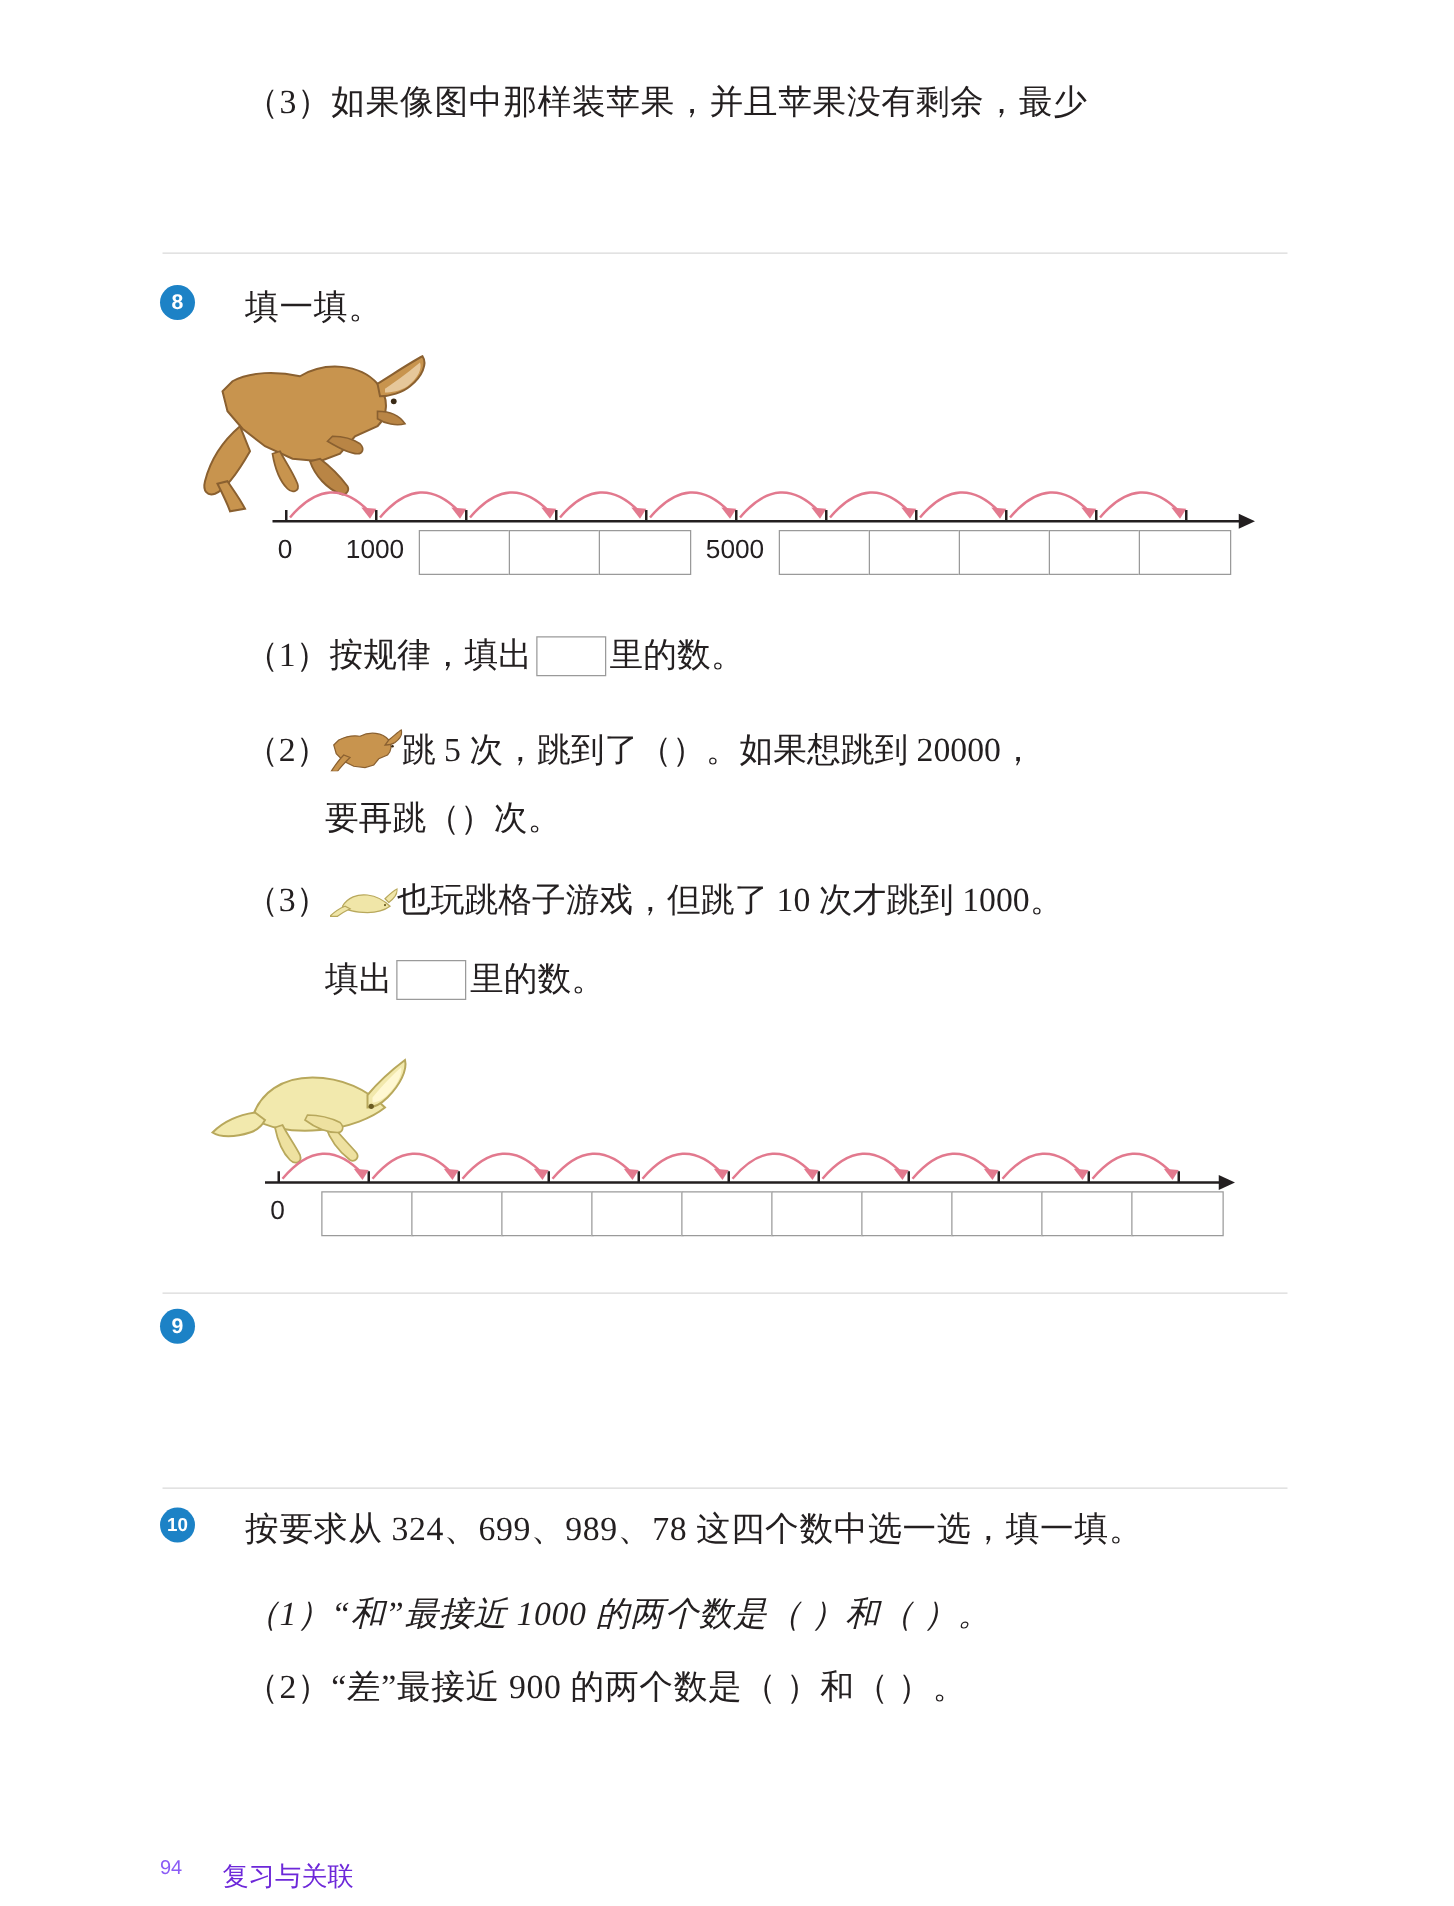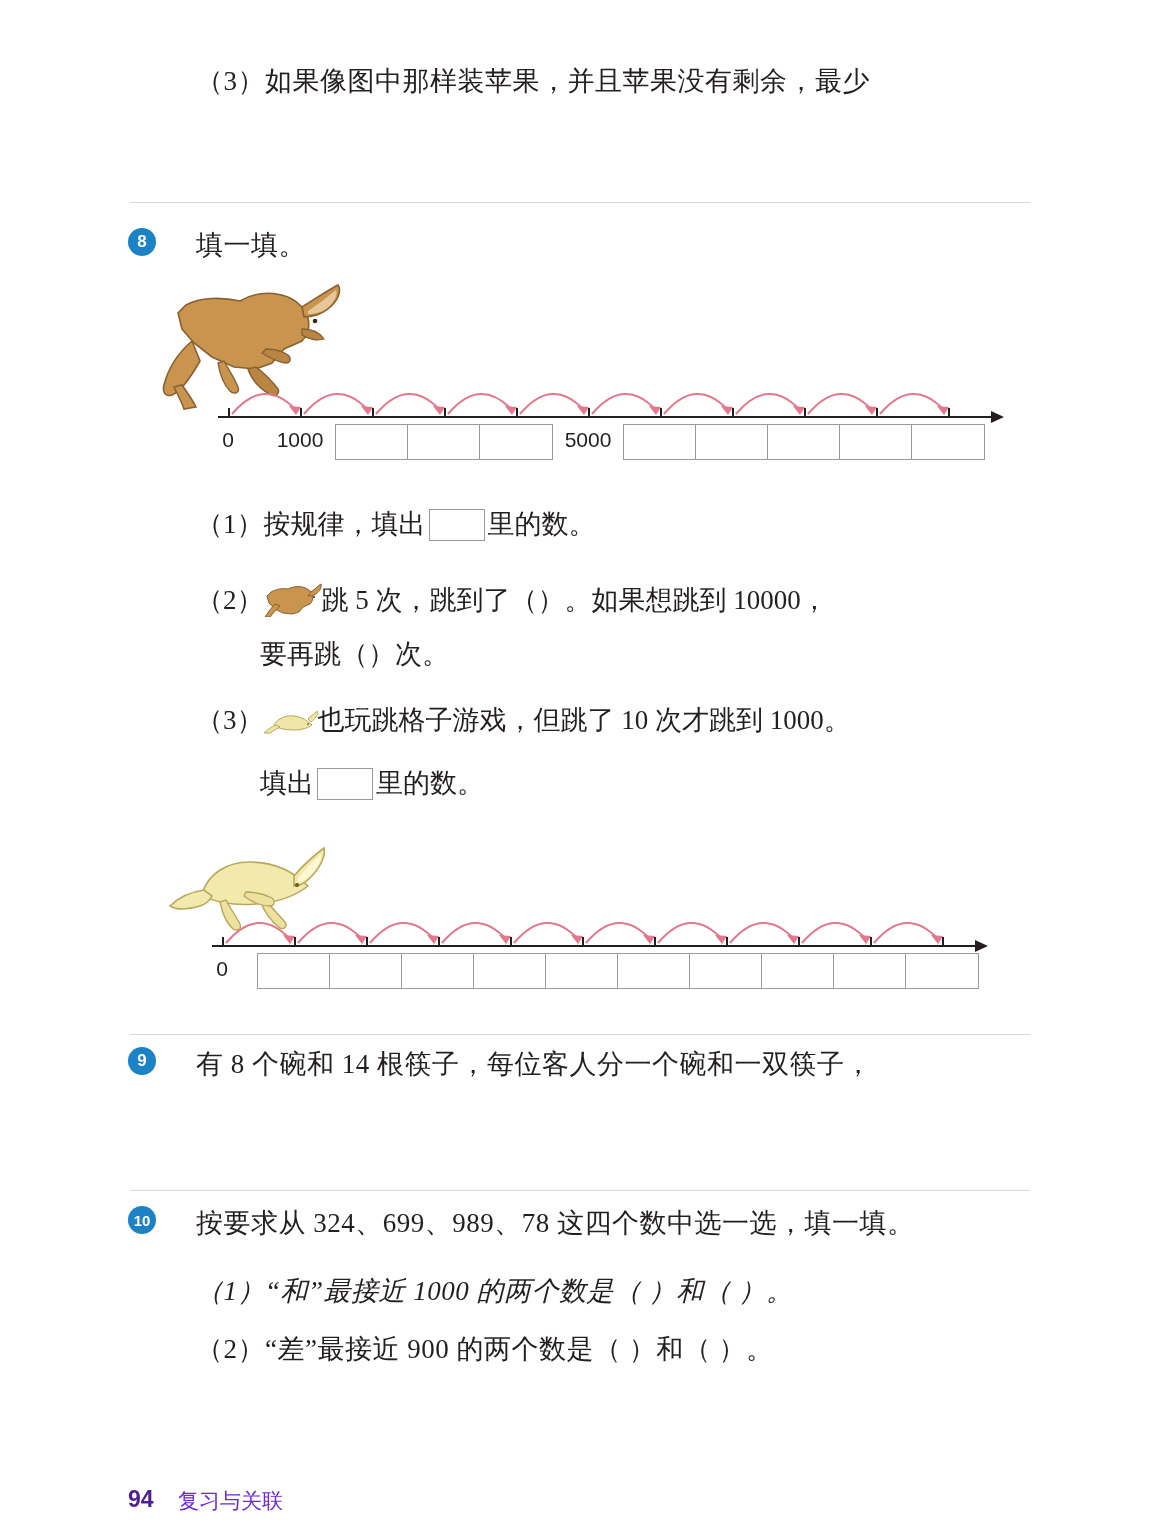--- a/index.html
+++ b/index.html
@@ -113,23 +113,23 @@
     border: 1px solid #9a9a9a;
     background: #ffffff;
     top: 8px;
     transform: translateX(-50%);
   }
 
   
   .footer-num {
     position: absolute;
     font-family: "Liberation Sans", sans-serif;
-    font-size: 23px;
-    font-weight: bold;
-    color: #4c1d95;
+    font-size: 16px;
+    font-weight: normal;
+    color: #8b5cf6;
   }
   .footer-txt {
     position: absolute;
     font-size: 21px;
     color: #6d28d9;
   }
 </style>
 </head>
 <body>
 
@@ -209,21 +209,21 @@
   <div style="position:absolute; left:196px; top:497px; font-size:27px; line-height:54px; white-space:nowrap;">
     <span>（1）按规律，填出</span><span class="ansbox inline-box"></span><span>里的数。</span>
   </div>
 
   <div style="position:absolute; left:196px; top:573px; font-size:27px; line-height:54px; white-space:nowrap;">
     <span>（2）</span><svg width="58" height="34" viewBox="0 0 58 34" style="vertical-align:middle; position:relative; top:-3px;">
       <path d="M24 6 C32 2 42 3 47 9 C50 13 49 18 46 21 L39 24 L35 29 L28 31 L19 30 L11 26 L5 20 L3 13 L7 9 C13 6 18 5 24 6 Z" fill="#c8944e" stroke="#8a6030" stroke-width="1"></path>
       <path d="M47 9 C52 5 55 2 57 1 C58 4 56 8 52 11 C49 13 46 13 44 13 Z" fill="#c8944e" stroke="#8a6030" stroke-width="1"></path>
       <circle cx="50" cy="14" r="1" fill="#3a2a16"></circle>
       <path d="M11 21 C6 26 3 31 1 34 L6 34 C9 30 13 26 16 23 Z" fill="#c8944e" stroke="#8a6030" stroke-width="1"></path>
-    </svg><span>跳 5 次，跳到了（</span><span>）。如果想跳到 10000，</span>
+    </svg><span>跳 5 次，跳到了（</span><span>）。如果想跳到 20000，</span>
   </div>
   <div style="position:absolute; left:260px; top:627px; font-size:27px; line-height:54px; white-space:nowrap;">
     <span>要再跳（</span><span>）次。</span>
   </div>
 
   <div style="position:absolute; left:196px; top:693px; font-size:27px; line-height:54px; white-space:nowrap;">
     <span>（3）</span><svg width="54" height="28" viewBox="0 0 54 28" style="vertical-align:middle; position:relative; top:-2px;">
       <path d="M10 18 C14 11 22 8 30 9 C38 10 44 14 48 18 C44 21 38 23 30 23 C20 23 13 21 10 18 Z" fill="#f0e6a8" stroke="#b8a85c" stroke-width="1"></path>
       <path d="M44 12 C48 8 52 5 54 4 C54 8 51 12 47 15 Z" fill="#f0e6a8" stroke="#b8a85c" stroke-width="1"></path>
       <path d="M12 18 C7 20 3 23 0 26 L6 26 C10 23 14 21 16 20 Z" fill="#f0e6a8" stroke="#b8a85c" stroke-width="1"></path>
@@ -290,21 +290,20 @@
         <path d="M590 40 Q622 2 654 36" fill="none" stroke="#e2798e" stroke-width="2"></path>
         <path d="M654 41 l -7 -9 l 12 1 z" fill="#e2798e"></path>
         <path d="M662 40 Q694 2 726 36" fill="none" stroke="#e2798e" stroke-width="2"></path>
         <path d="M726 41 l -7 -9 l 12 1 z" fill="#e2798e"></path>
       </svg>
     </div>
 
   <div class="sep" style="top:1034px;"></div>
 
   <div class="marker" style="left:128px; top:1047px;">9</div>
-  <div class="q-text" style="position:absolute; left:196px; top:1037px;">有 8 个碗和 14 根筷子，每位客人分一个碗和一双筷子，</div>
 
   <div class="sep" style="top:1190px;"></div>
 
   <div class="marker wide" style="left:128px; top:1206px;">10</div>
   <div class="q-text" style="position:absolute; left:196px; top:1196px;">按要求从 324、699、989、78 这四个数中选一选，填一填。</div>
   <div class="q-text" style="position:absolute; left:196px; top:1264px;font-style:italic;">（1）“和”最接近 1000 的两个数是（        ）和（        ）。</div>
   <div class="q-text" style="position:absolute; left:196px; top:1322px;">（2）“差”最接近 900 的两个数是（        ）和（        ）。</div>
 
   <div class="footer-num" style="left:128px; top:1486px;">94</div>
   <div class="footer-txt" style="left:178px; top:1487px;">复习与关联</div>

